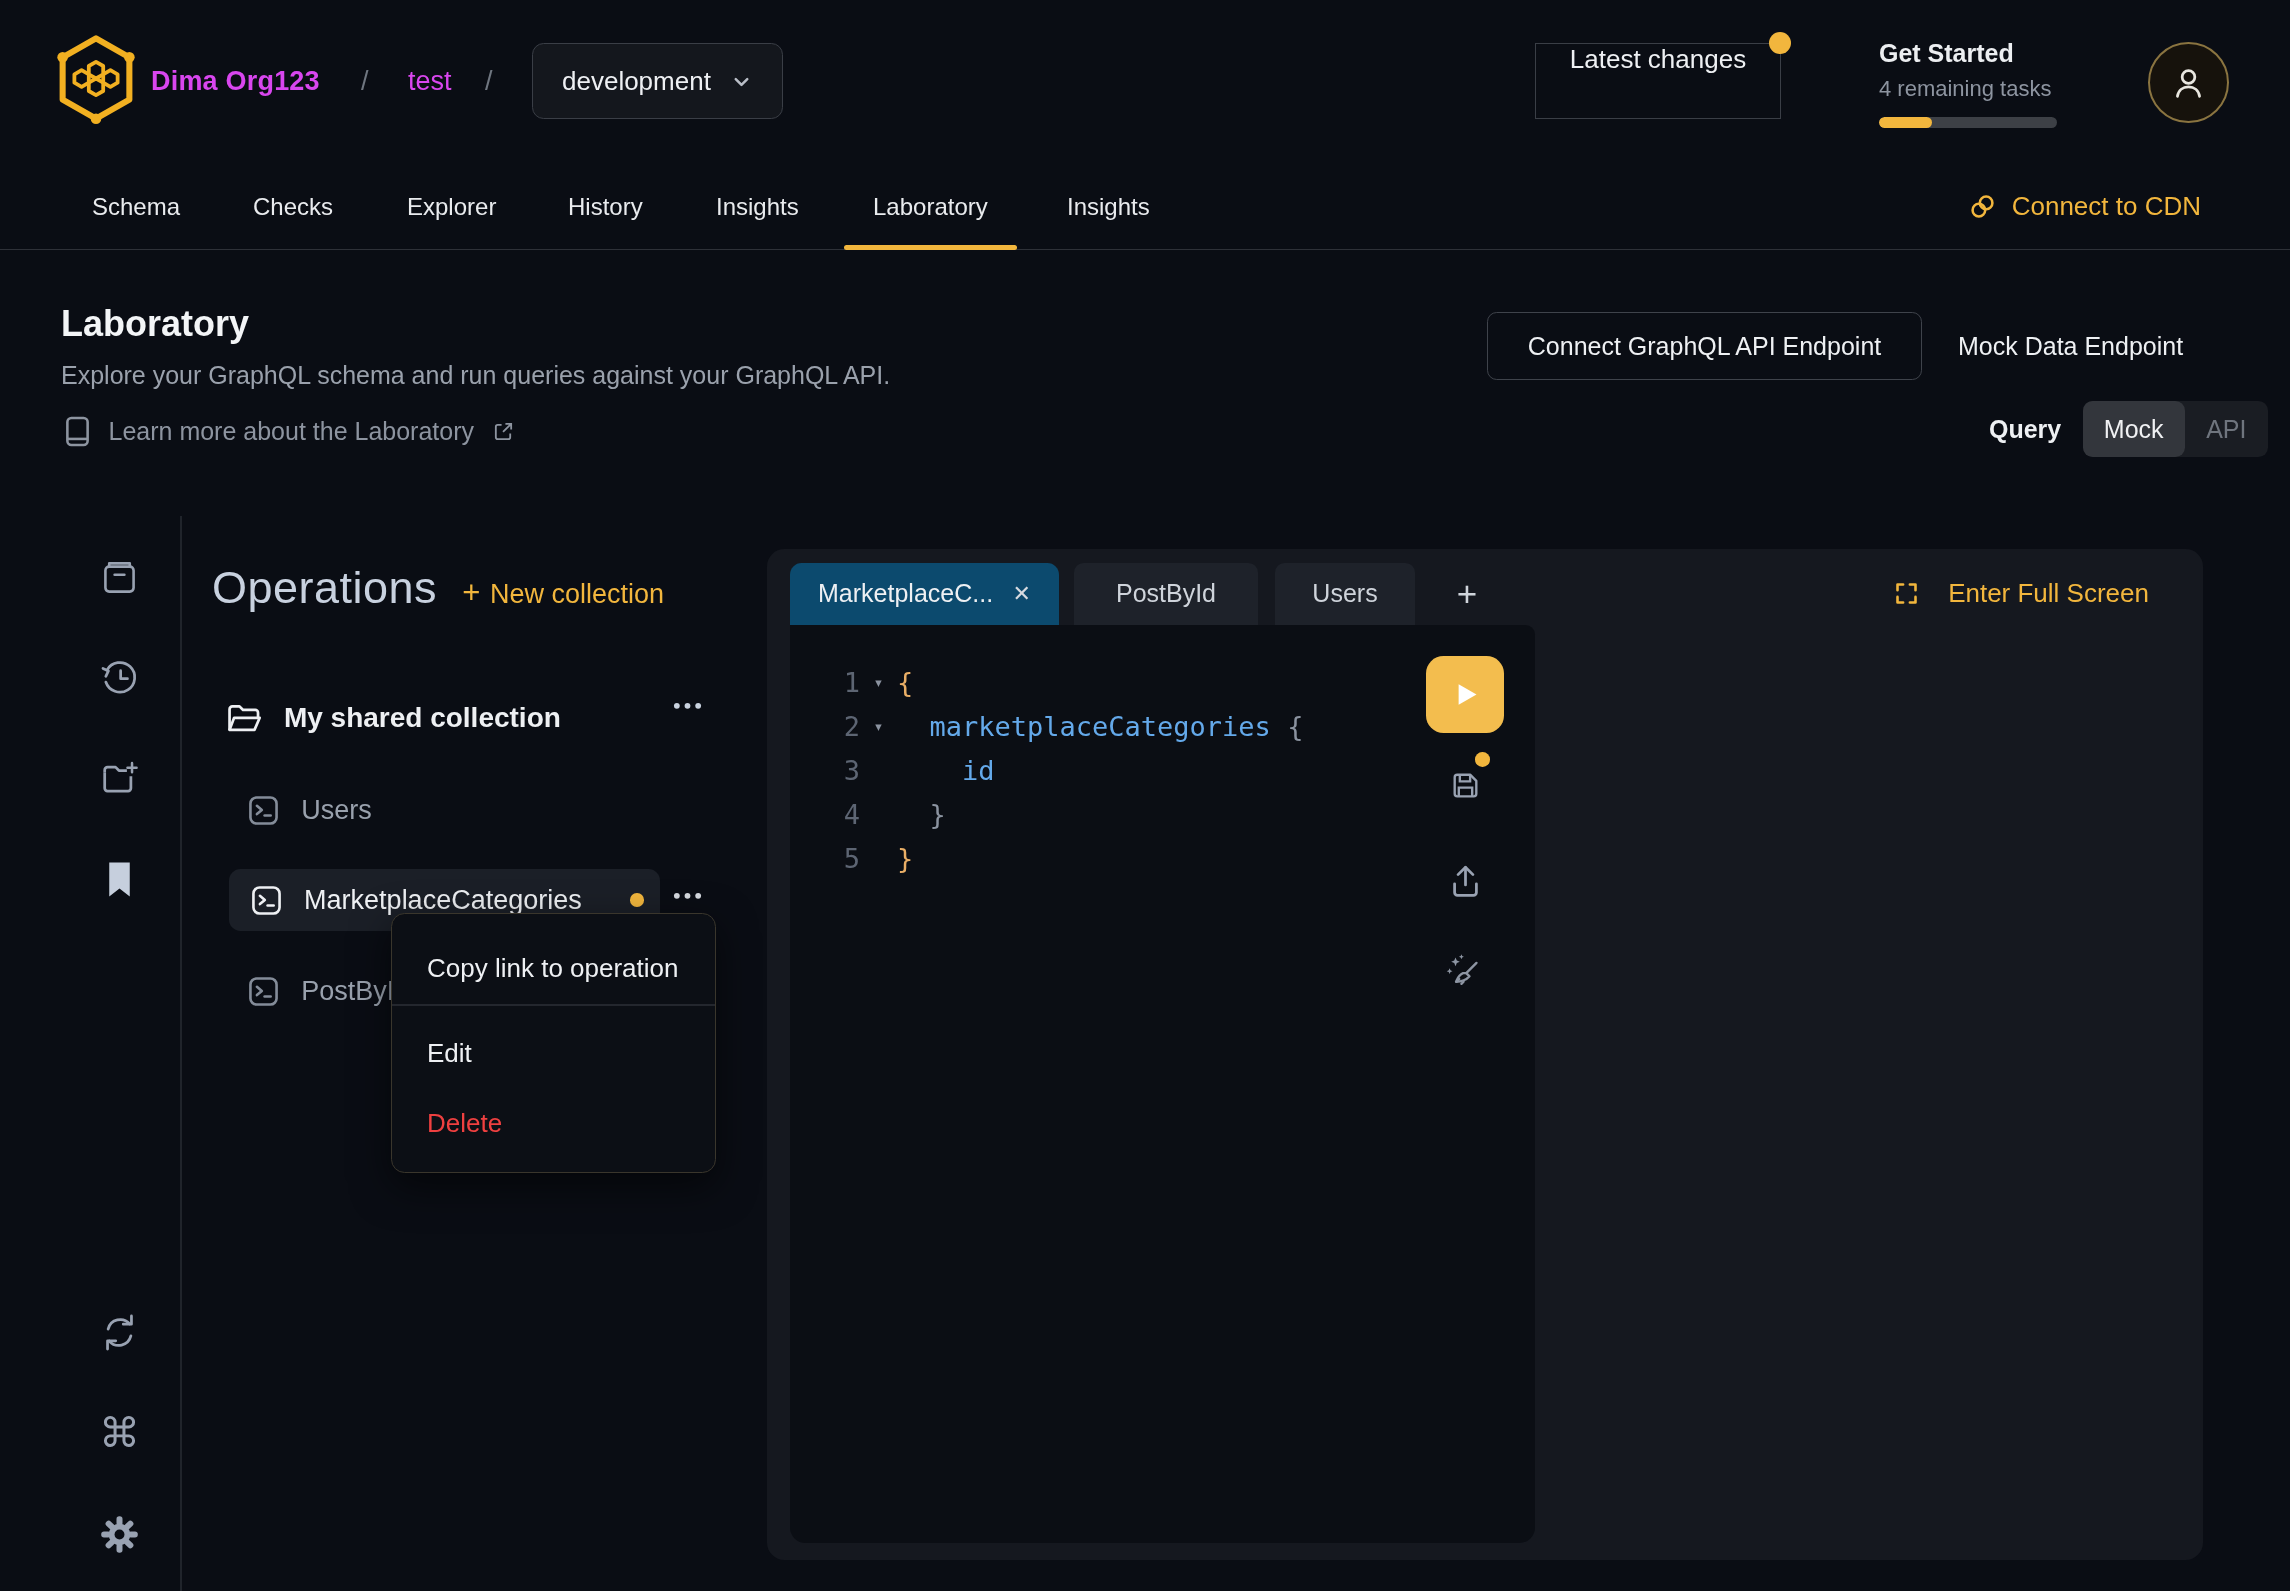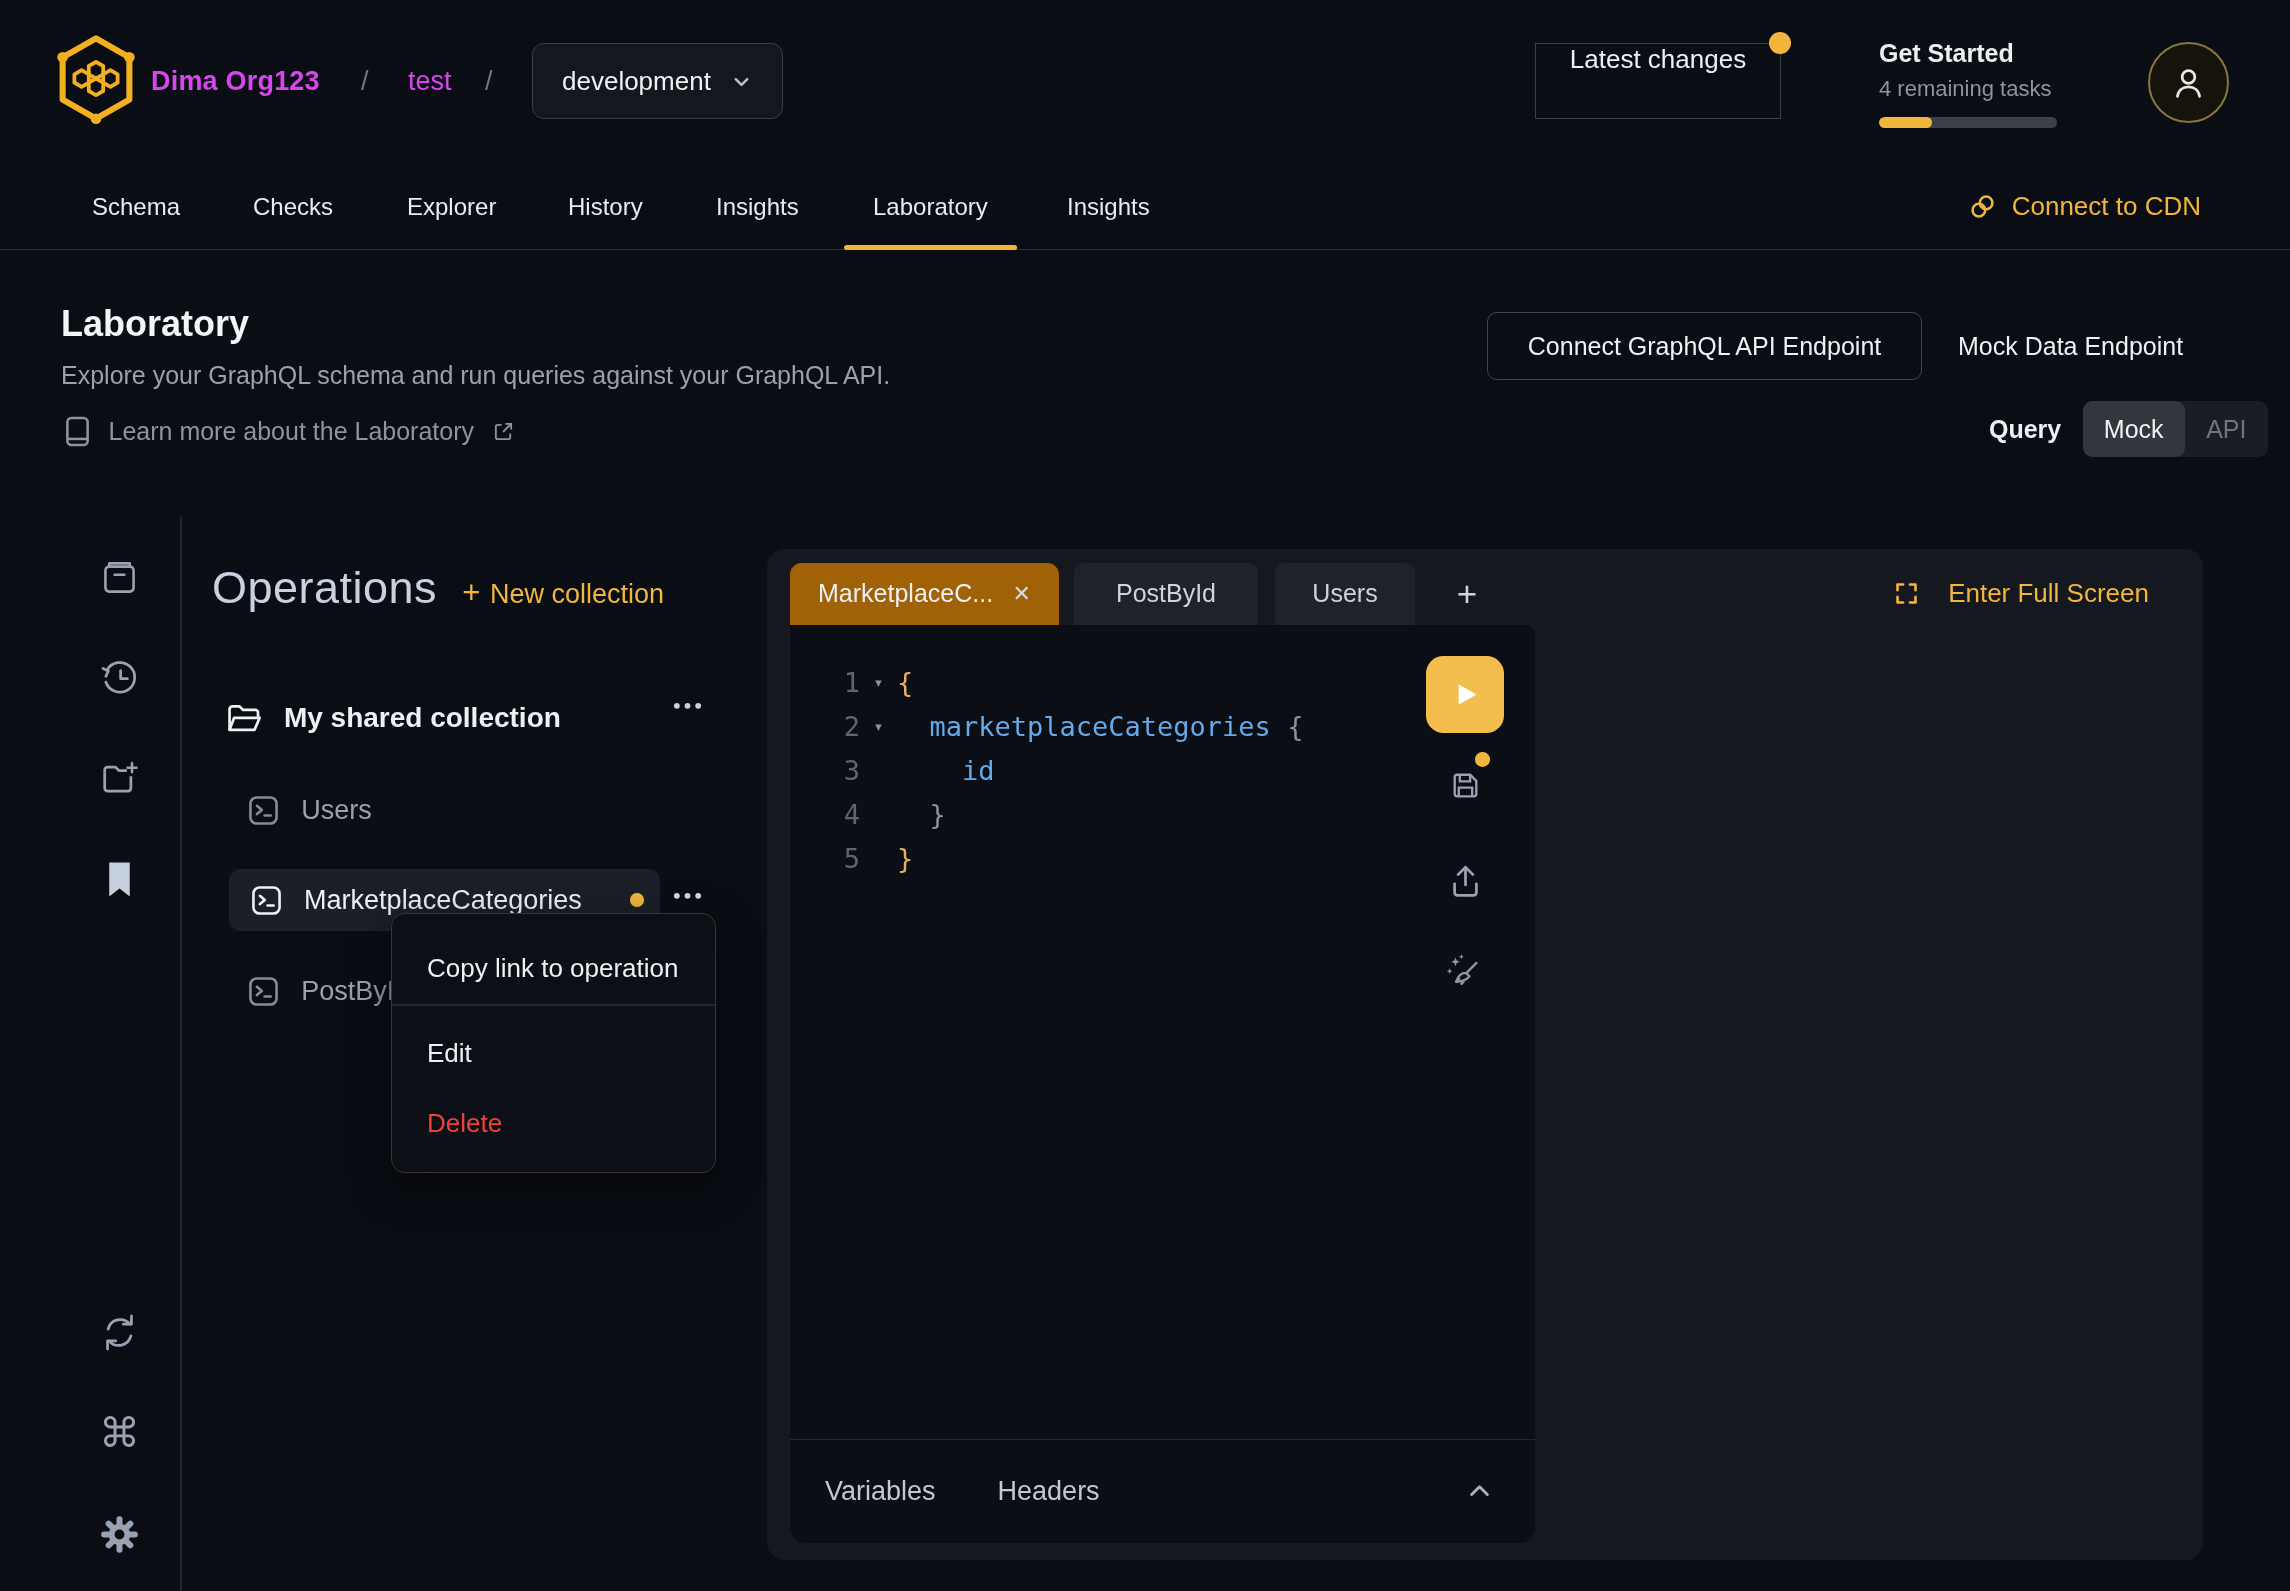--- a/index.html
+++ b/index.html
@@ -104,21 +104,21 @@
   .mi-copy { top:39px; }
   .menu-div { position:absolute; left:0; right:0; top:90px; height:1.9px; background:#24272e; }
   .mi-edit { top:124px; }
   .mi-del { top:194px; color:#ef4040; }
 
   
   .panel { position:absolute; left:767px; top:549px; width:1436px; height:1011px;
     background:#15181f; border-radius:17.5px; }
   .wtab { position:absolute; top:13.6px; height:62px; display:flex; align-items:center;
     justify-content:center; font-size:25px; cursor:pointer; }
-  .wtab-active { left:23px; width:269px; gap:19.4px; background:#a16207;
+  .wtab-active { left:23px; width:269px; gap:19.4px; background:#0c4a6e;
     border-radius:11.6px 11.6px 0 0; color:#eef0f3; }
   .wtab-close { font-size:22px; color:#d6dae0; cursor:pointer; }
   .wtab-idle { background:#1e222a; border-radius:9.7px 9.7px 0 0; color:#cfd4db; }
   .wtab-2 { left:307px; width:184px; }
   .wtab-3 { left:508px; width:140px; }
   .add-tab { position:absolute; left:673px; top:13.6px; width:54px; height:62px;
     display:flex; align-items:center; justify-content:center;
     font-size:35px; color:#cfd4db; cursor:pointer; }
   .fullscreen { position:absolute; right:54px; top:13.6px; height:62px;
     display:flex; align-items:center; gap:28px; color:#f2b63d; font-size:26px; cursor:pointer; }
@@ -468,24 +468,15 @@
           <path d="M17 27l-2.5 2.5M21 29.5l-2 2"></path>
         </g>
         <g fill="#8d95a3">
           <path d="M13.5 7l1.2 2.8L17.5 11l-2.8 1.2L13.5 15l-1.2-2.8L9.5 11l2.8-1.2z"></path>
           <path d="M8 17l.8 1.9 1.9.8-1.9.8L8 22.4l-.8-1.9-1.9-.8 1.9-.8z"></path>
           <path d="M19 4l.7 1.6 1.6.7-1.6.7L19 8.6l-.7-1.6-1.6-.7 1.6-.7z"></path>
         </g>
       </svg>
     </div>
 
-    <div class="efooter">
-      <span class="ef-tab">Variables</span>
-      <span class="ef-tab">Headers</span>
-      <span class="ef-chevron">
-        <svg width="29" height="29" viewBox="0 0 24 24">
-          <path d="M5.5 14.5l6.5-6.5 6.5 6.5" fill="none" stroke="currentColor" stroke-width="2.4" stroke-linecap="round" stroke-linejoin="round"></path>
-        </svg>
-      </span>
-    </div>
   </div>
 </div>
 
 
 </body></html>

